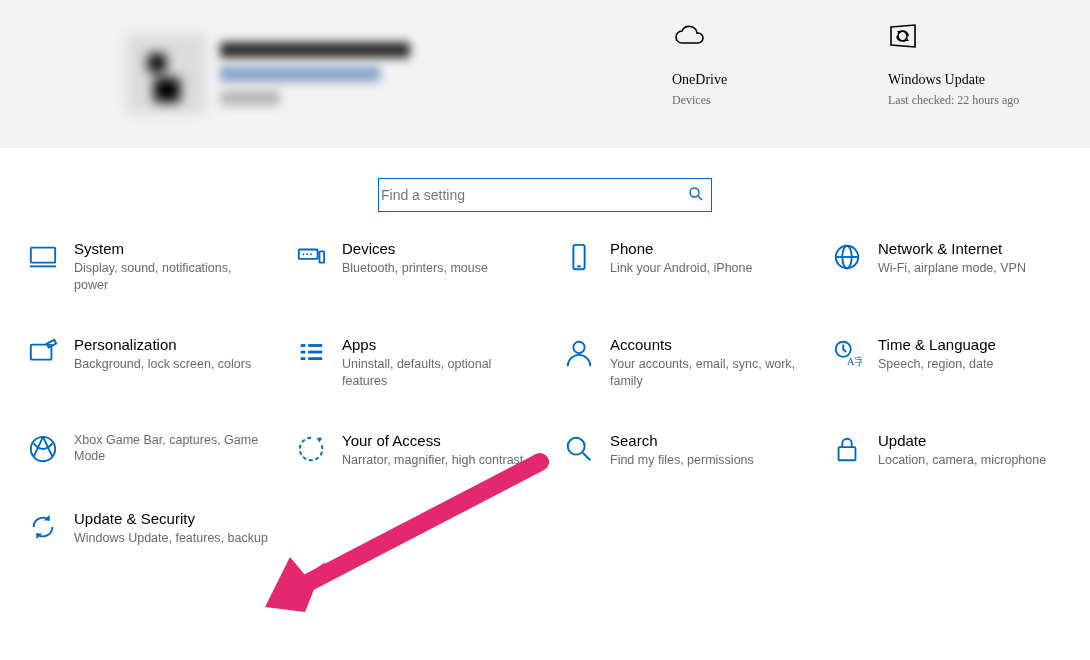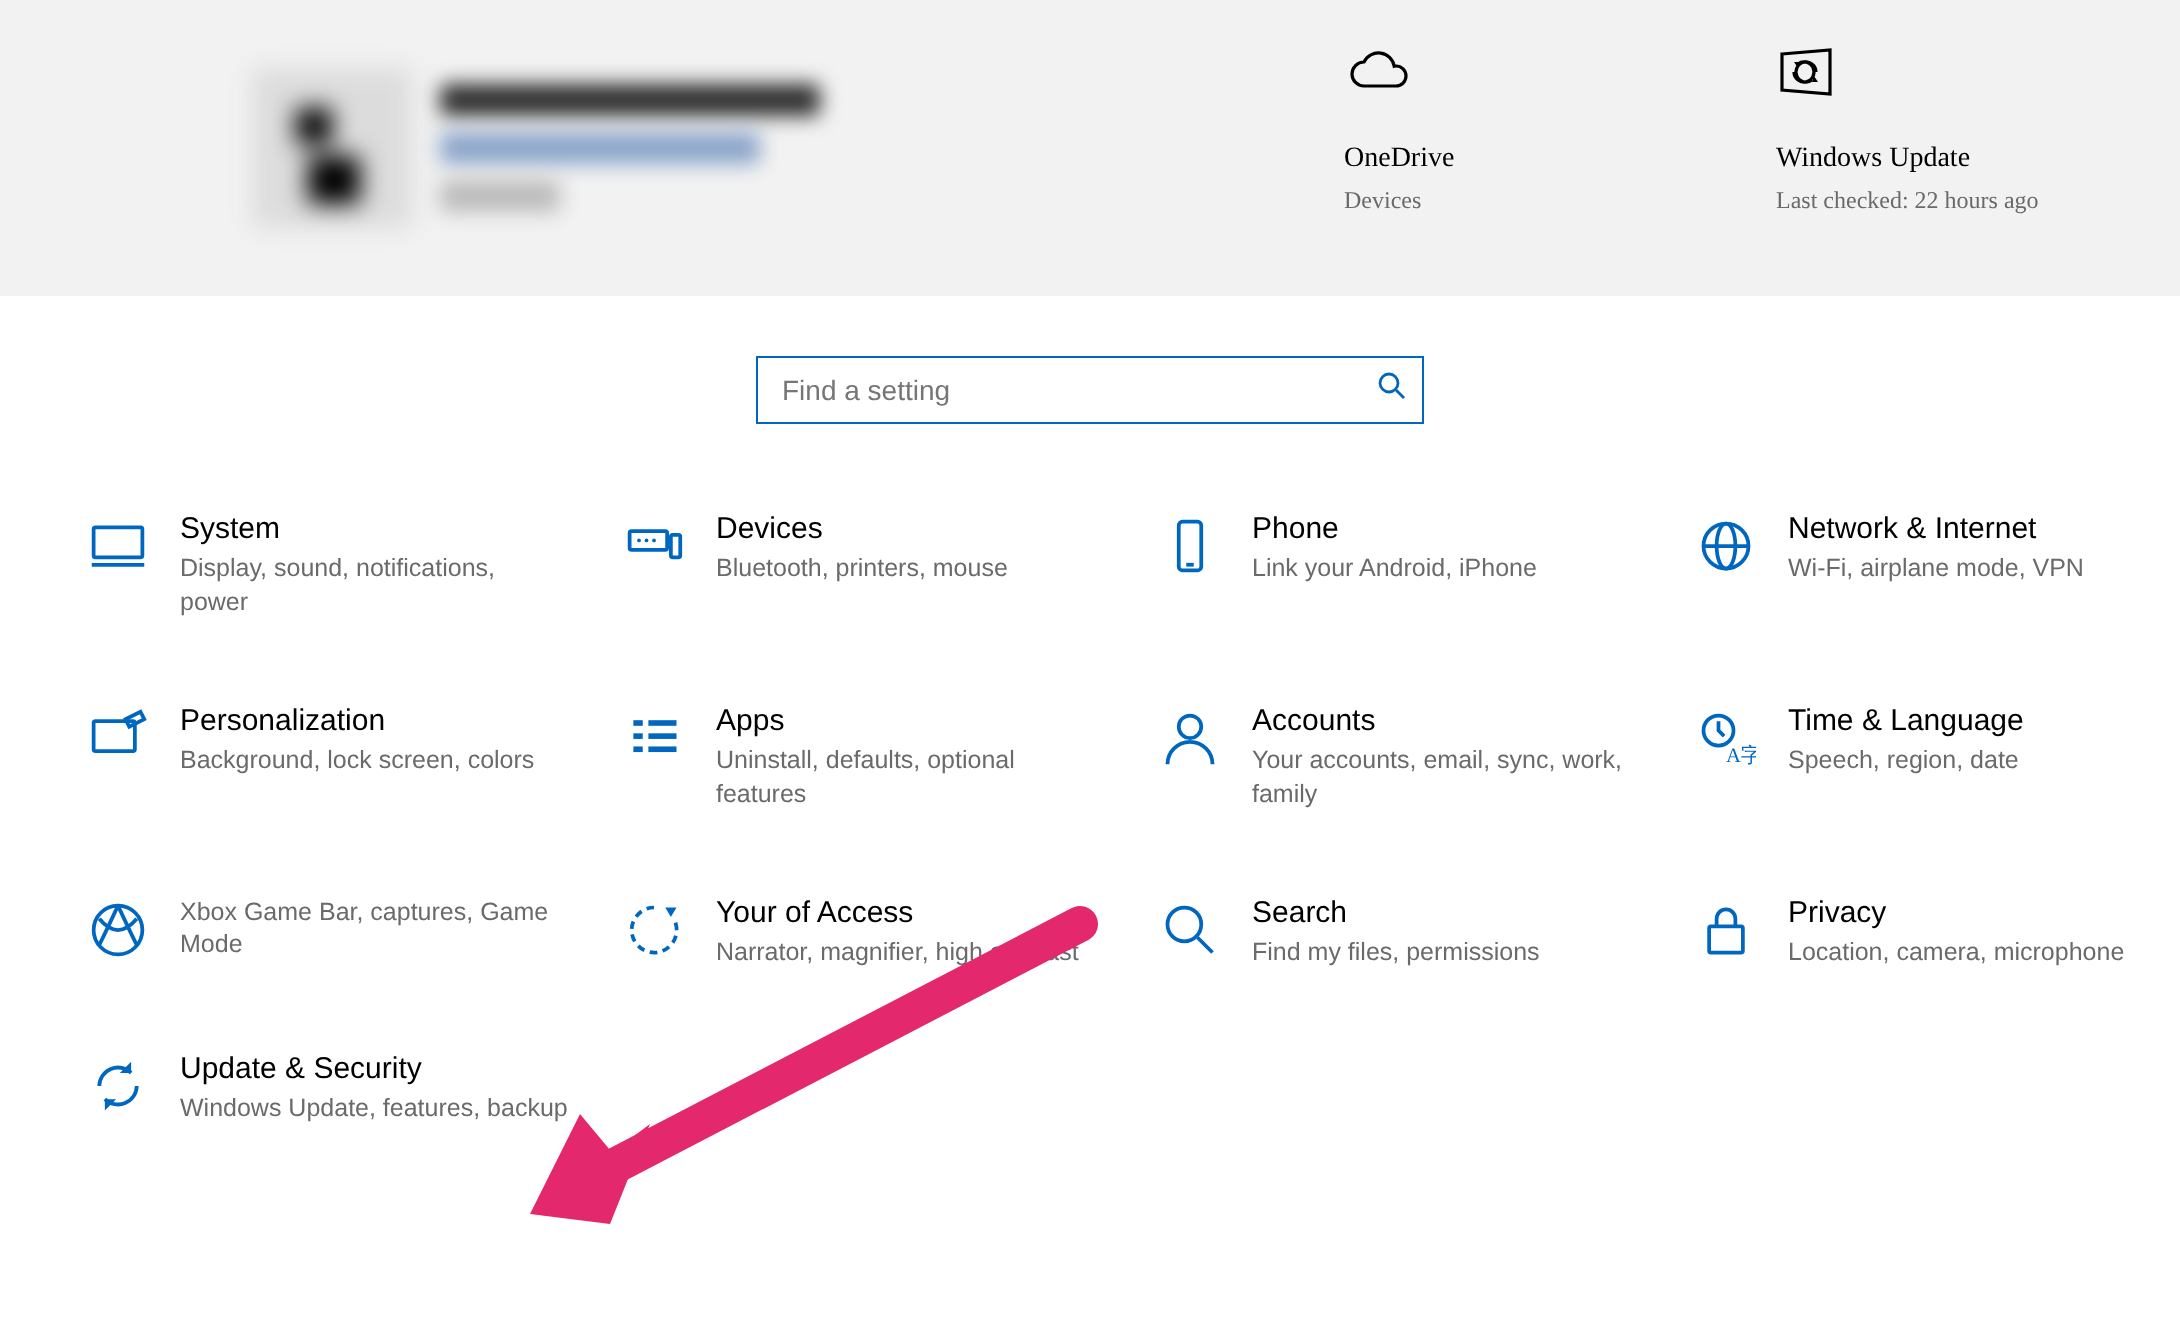--- a/index.html
+++ b/index.html
@@ -85,43 +85,43 @@
     display: flex;
     justify-content: center;
     margin-top: 30px;
   }
   .search-box {
     width: 334px;
     height: 34px;
     border: 1px solid #0067c0;
     display: flex;
     align-items: center;
-    padding: 0 8px 0 10px;
+    padding: 0 8px 0 0;
     box-sizing: border-box;
   }
   .search-box input {
     flex: 1;
     border: none;
     outline: none;
     font-size: 14px;
     color: #000;
     background: transparent;
   }
   .search-box input::placeholder { color: #767676; }
   .search-box .mag {
     color: #0067c0;
   }
 
   .grid {
-    margin-top: 44px;
+    margin-top: 28px;
     display: grid;
     grid-template-columns: repeat(4, 250px);
     column-gap: 18px;
     row-gap: 42px;
-    padding-left: 44px;
+    padding-left: 28px;
   }
   .cat {
     display: flex;
     gap: 14px;
     cursor: pointer;
   }
   .cat-ico {
     width: 32px;
     height: 32px;
     flex-shrink: 0;
@@ -358,21 +358,21 @@
   </div>
 
   <div class="cat">
     <div class="cat-ico">
       <svg viewBox="0 0 32 32">
           <rect x="7" y="14" width="18" height="14" rx="1" fill="none" stroke="currentColor" stroke-width="2"></rect>
           <path d="M11 14 v-4 a5 5 0 0 1 10 0 v4" fill="none" stroke="currentColor" stroke-width="2"></path>
         </svg>
     </div>
     <div class="cat-text">
-      <div class="cat-title">Privacy</div>
+      <div class="cat-title">Update</div>
       <div class="cat-sub">Location, camera, microphone</div>
     </div>
   </div>
 
   <div class="cat">
     <div class="cat-ico">
       <svg viewBox="0 0 32 32">
           <path d="M6 16 a10 10 0 0 1 17 -7" fill="none" stroke="currentColor" stroke-width="2"></path>
           <path d="M26 16 a10 10 0 0 1 -17 7" fill="none" stroke="currentColor" stroke-width="2"></path>
           <path d="M23 3 l0 6 l-6 0 z" fill="currentColor"></path>

